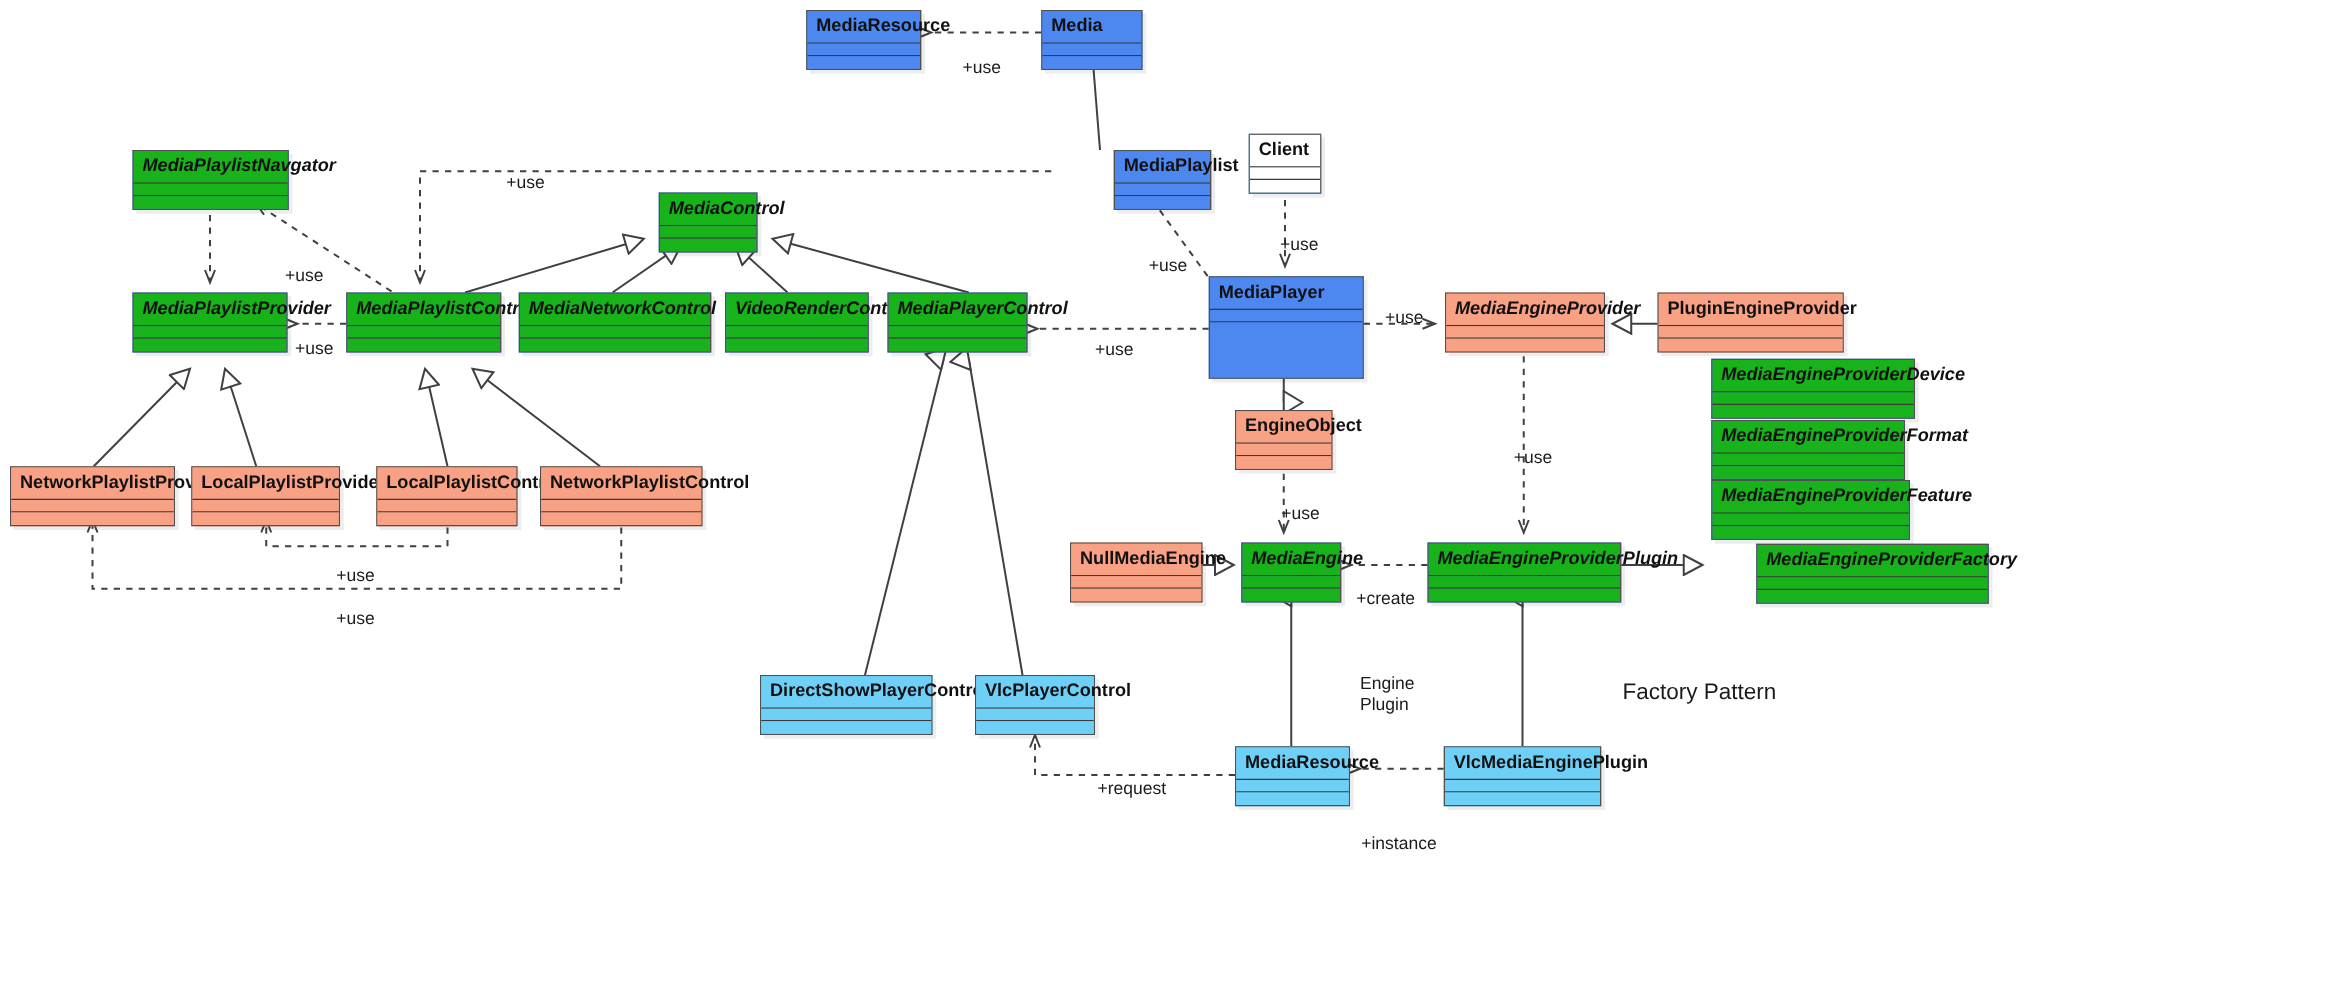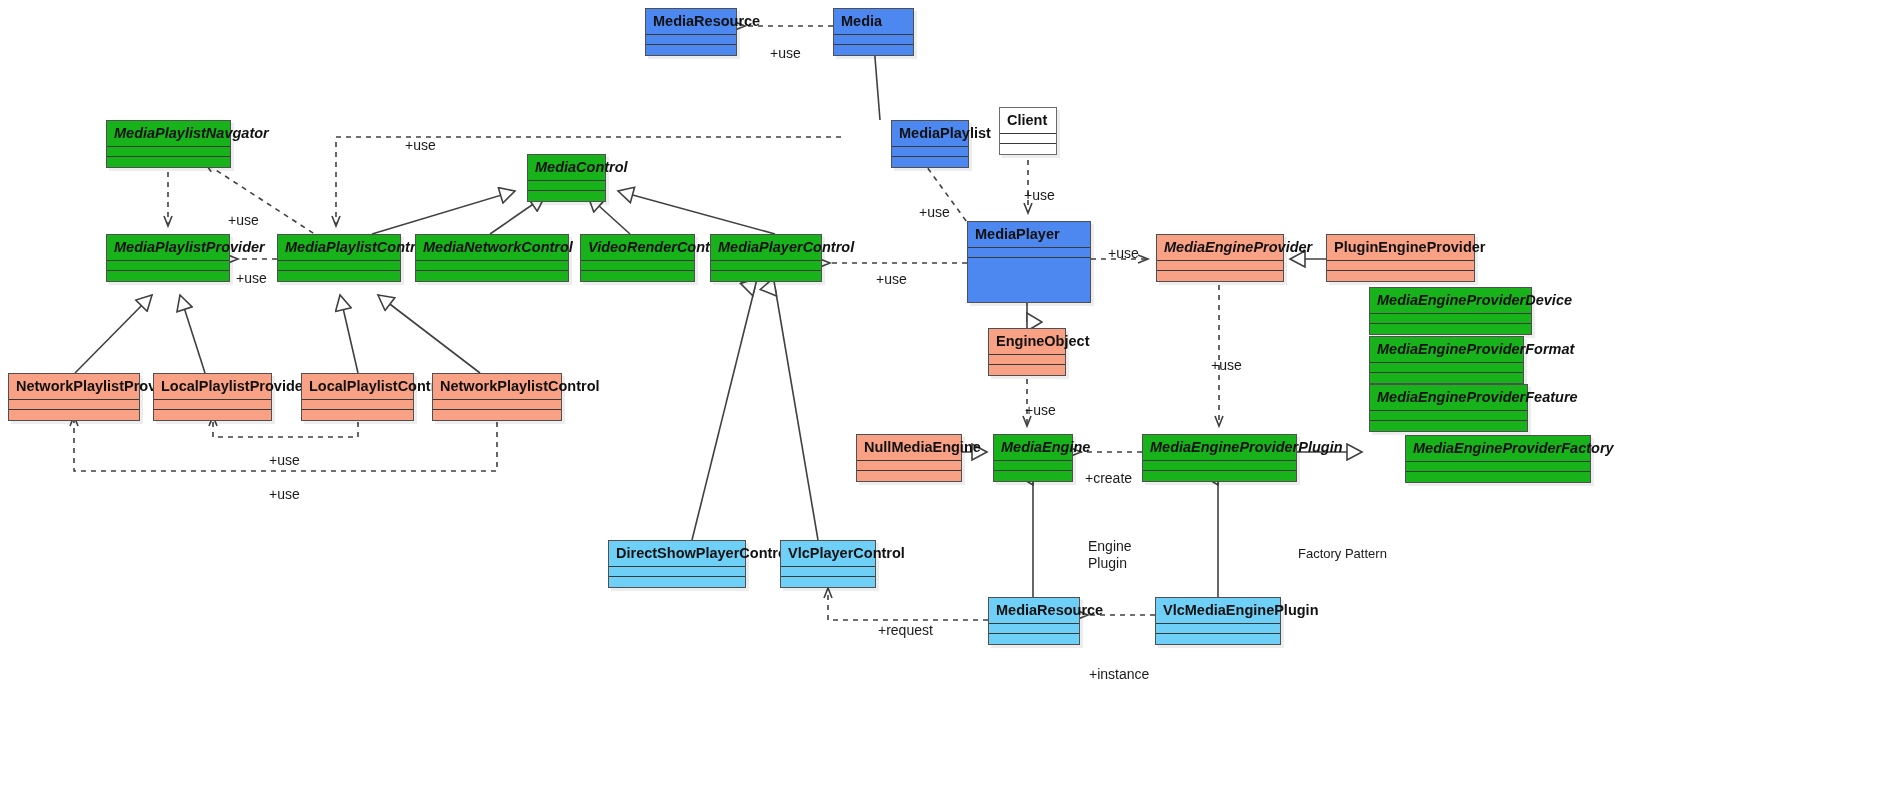--- a/index.html
+++ b/index.html
@@ -354,16 +354,16 @@
       <div style="position: absolute; left: 1108px; top: 245px; font-size: 14px; color: rgb(26, 26, 26); white-space: nowrap;">+use</div>
       <div style="position: absolute; left: 1025px; top: 402px; font-size: 14px; color: rgb(26, 26, 26); white-space: nowrap;">+use</div>
       <div style="position: absolute; left: 1211px; top: 357px; font-size: 14px; color: rgb(26, 26, 26); white-space: nowrap;">+use</div>
       <div style="position: absolute; left: 1085px; top: 470px; font-size: 14px; color: rgb(26, 26, 26); white-space: nowrap;">+create</div>
       <div style="position: absolute; left: 269px; top: 452px; font-size: 14px; color: rgb(26, 26, 26); white-space: nowrap;">+use</div>
       <div style="position: absolute; left: 269px; top: 486px; font-size: 14px; color: rgb(26, 26, 26); white-space: nowrap;">+use</div>
       <div style="position: absolute; left: 878px; top: 622px; font-size: 14px; color: rgb(26, 26, 26); white-space: nowrap;">+request</div>
       <div style="position: absolute; left: 1089px; top: 666px; font-size: 14px; color: rgb(26, 26, 26); white-space: nowrap;">+instance</div>
       <div style="position: absolute; left: 1088px; top: 538px; font-size: 14px; line-height: 17px; color: rgb(26, 26, 26); white-space: pre;">Engine
 Plugin</div>
-      <div style="position: absolute; left: 1298px; top: 545px; font-size: 13px; line-height: 17px; color: rgb(26, 26, 26); white-space: pre;">Factory Pattern</div>
+      <div style="position: absolute; left: 1298px; top: 545px; font-size: 18px; line-height: 17px; color: rgb(26, 26, 26); white-space: pre;">Factory Pattern</div>
     </div>
 
 </div>
 
 </body></html>

